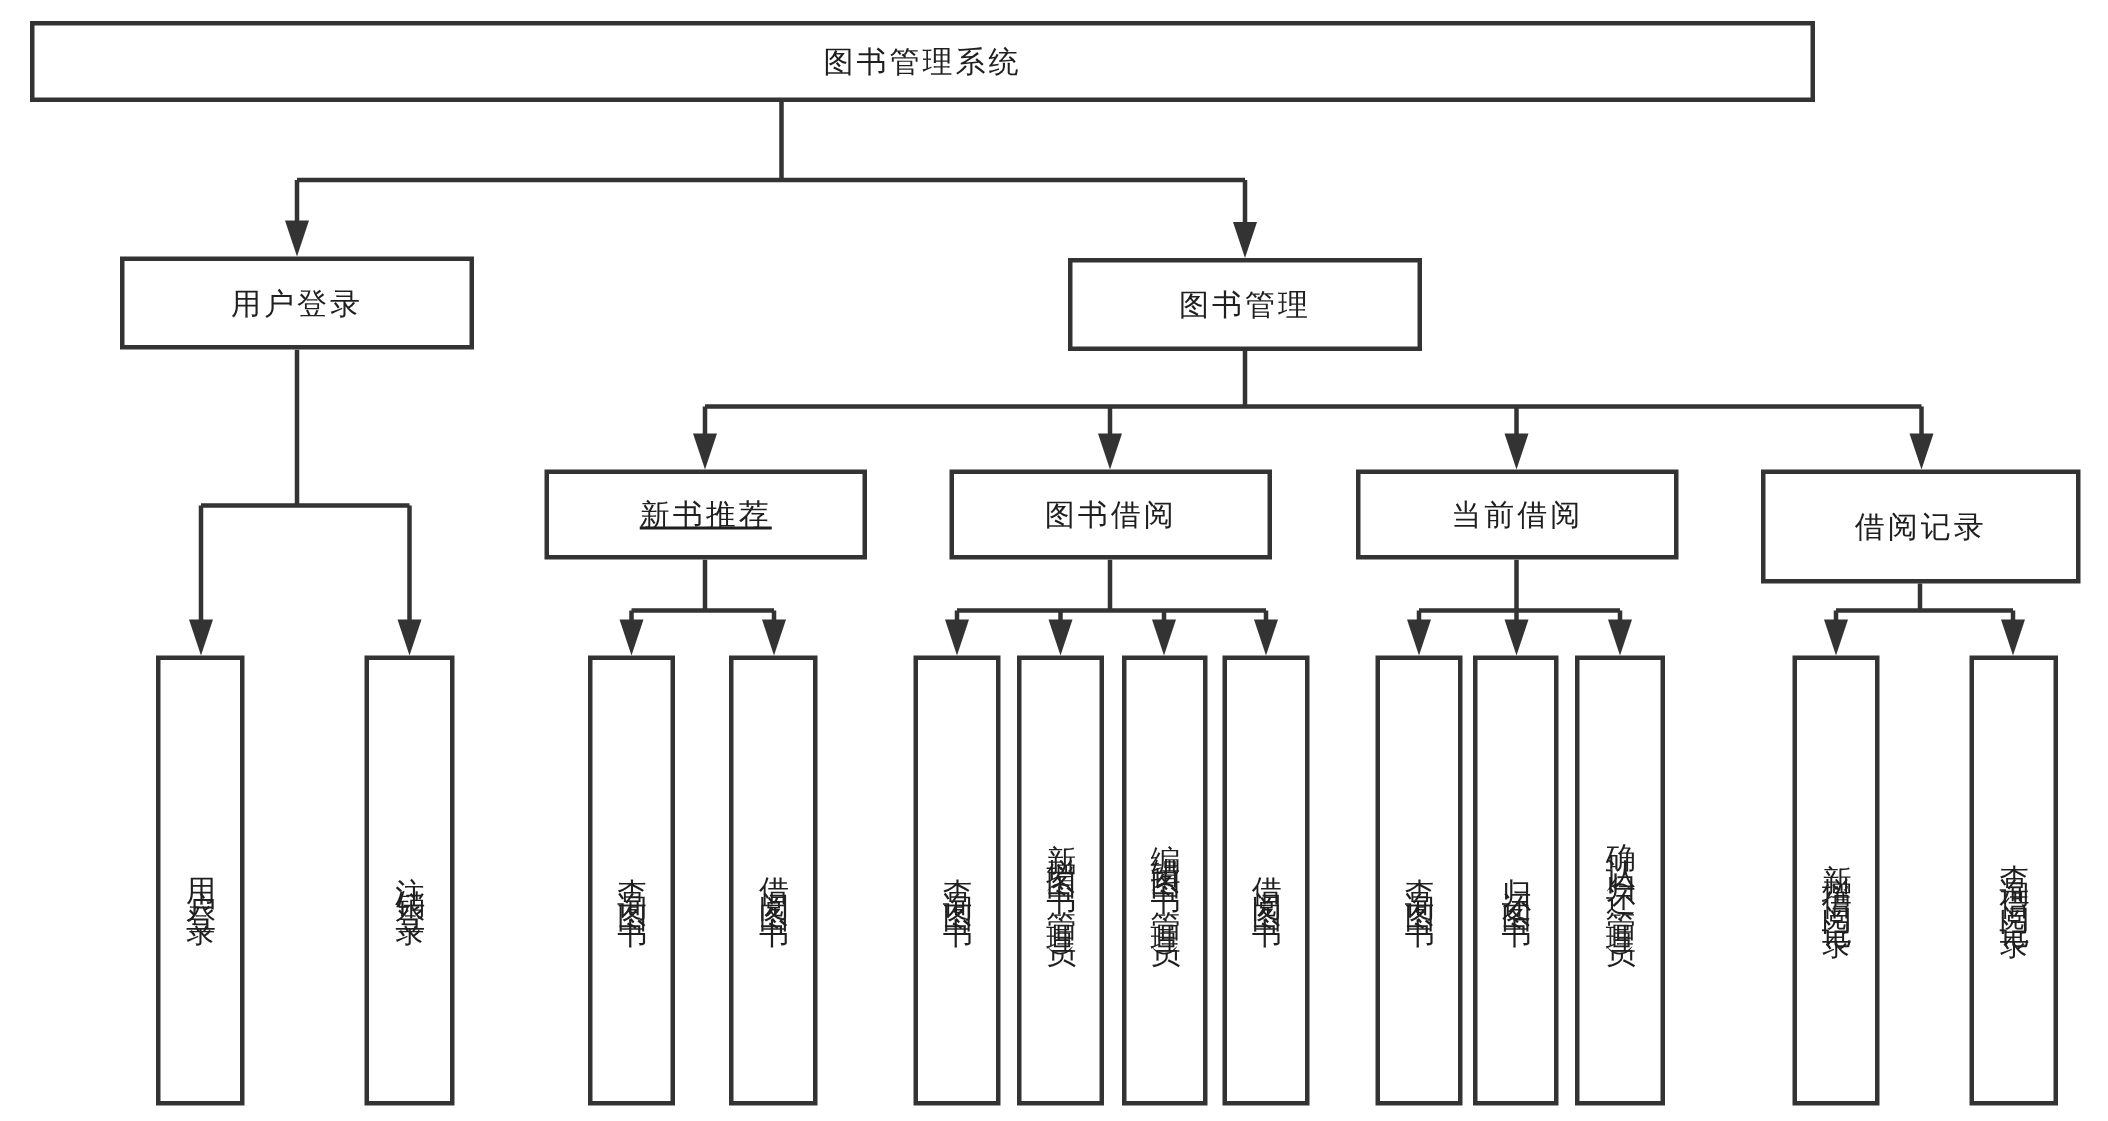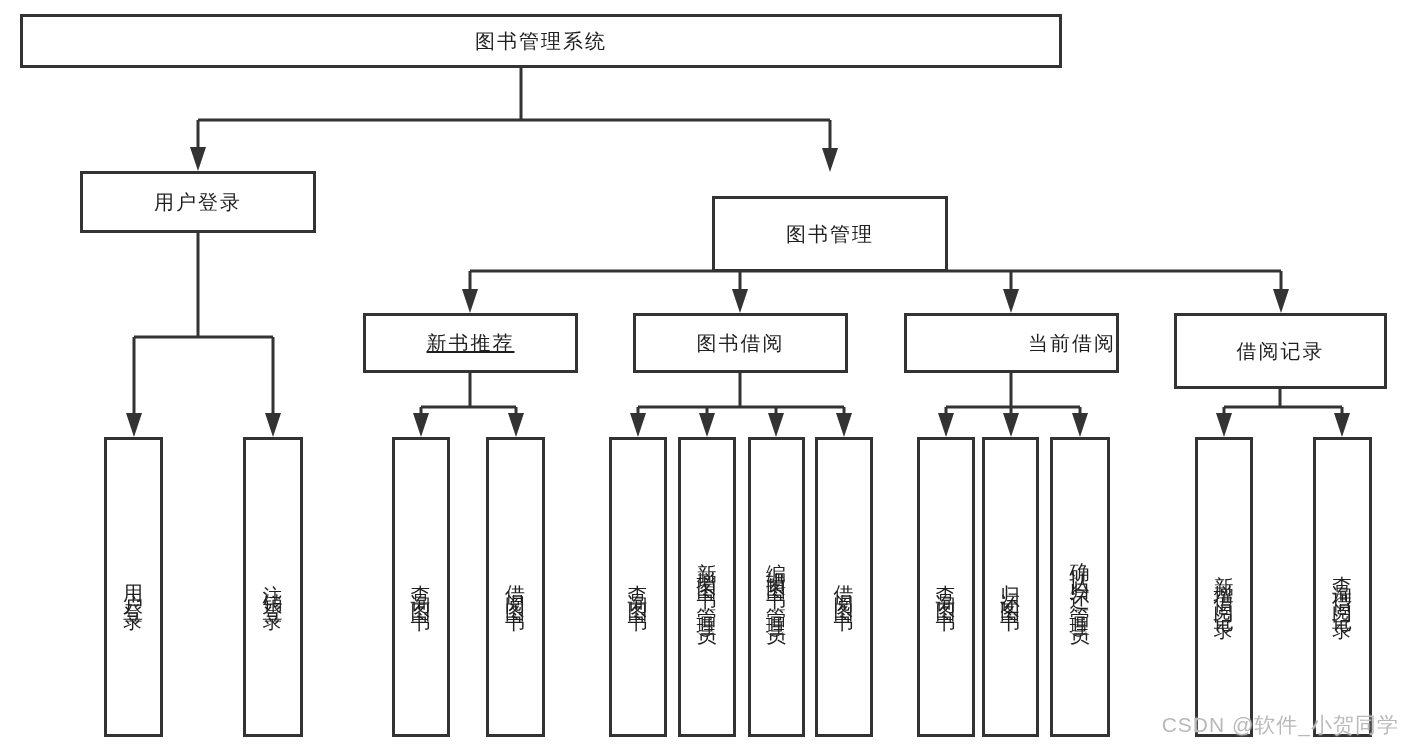--- a/index.html
+++ b/index.html
@@ -23,26 +23,26 @@
   .hbox{font-size:20px;letter-spacing:2px;white-space:nowrap;}
   .leaf{top:437px;height:300px;}
   .leaf .vt{
     writing-mode:vertical-rl;
     text-orientation:mixed;
     font-size:20px;
     letter-spacing:9px;
     line-height:1;
     white-space:nowrap;
   }
-  #b-root{left:20px;top:14px;width:1042px;height:54px;}
+  #b-root{left:20px;top:14px;width:1190px;height:54px;}
   #b-user{left:80px;top:171px;width:236px;height:62px;}
-  #b-mgmt{left:712px;top:172px;width:236px;height:76px;margin-top:24px;}
+  #b-mgmt{left:712px;top:172px;width:236px;height:62px;}
   #g1{left:363px;top:313px;width:215px;height:60px;text-decoration:underline;}
   #g2{left:633px;top:313px;width:215px;height:60px;}
-  #g3{left:904px;top:313px;width:215px;height:60px;justify-content:flex-end;}
+  #g3{left:904px;top:313px;width:215px;height:60px;}
   #g4{left:1174px;top:313px;width:213px;height:76px;}
   #lf1{left:104px;width:59px;}
   #lf2{left:243px;width:60px;}
   #lf3{left:392px;width:58px;}
   #lf4{left:486px;width:59px;}
   #lf5{left:609px;width:58px;}
   #lf6{left:678px;width:58px;}
   #lf7{left:748px;width:57px;}
   #lf8{left:815px;width:58px;}
   #lf9{left:917px;width:58px;}
@@ -166,14 +166,13 @@
     <span class="vt">确认归还（管理员）</span>
   </div>
 
   <div class="box leaf" id="lf12">
     <span class="vt">新增借阅记录</span>
   </div>
   <div class="box leaf" id="lf13">
     <span class="vt">查询借阅记录</span>
   </div>
 
-  <div class="watermark">CSDN @软件_小贺同学</div>
 </div>
 
 </body></html>

